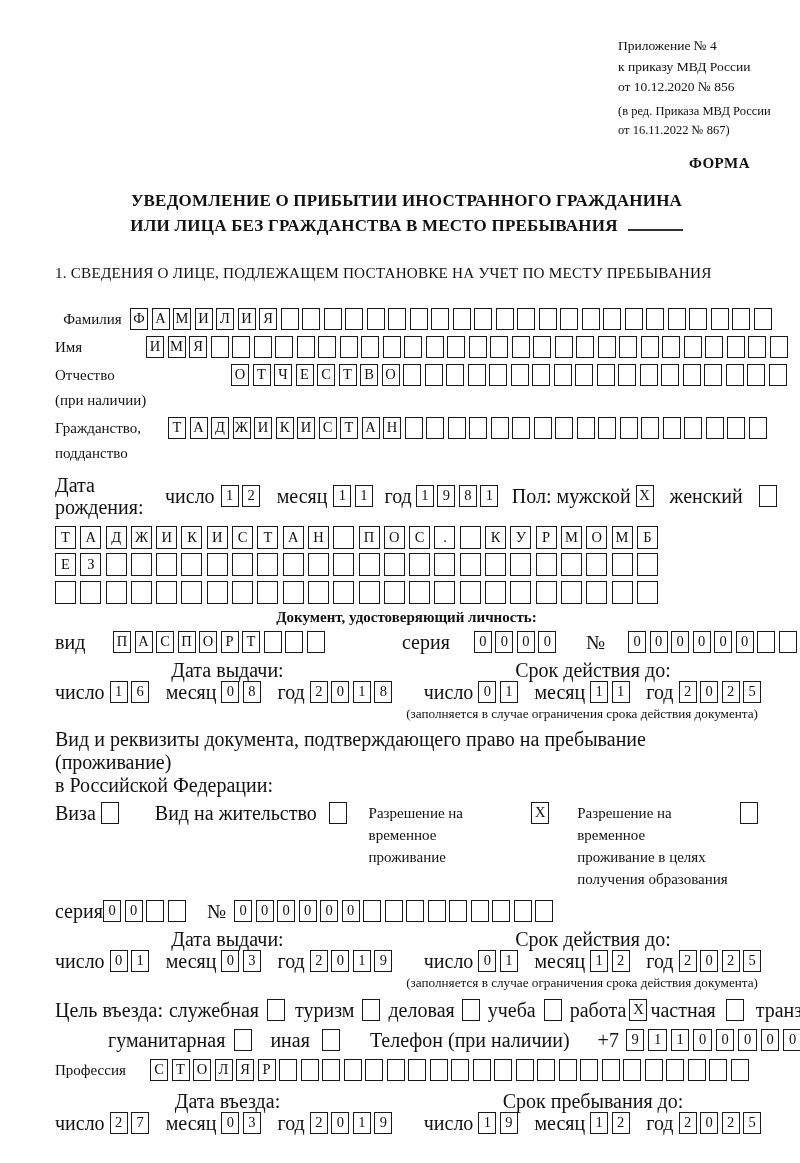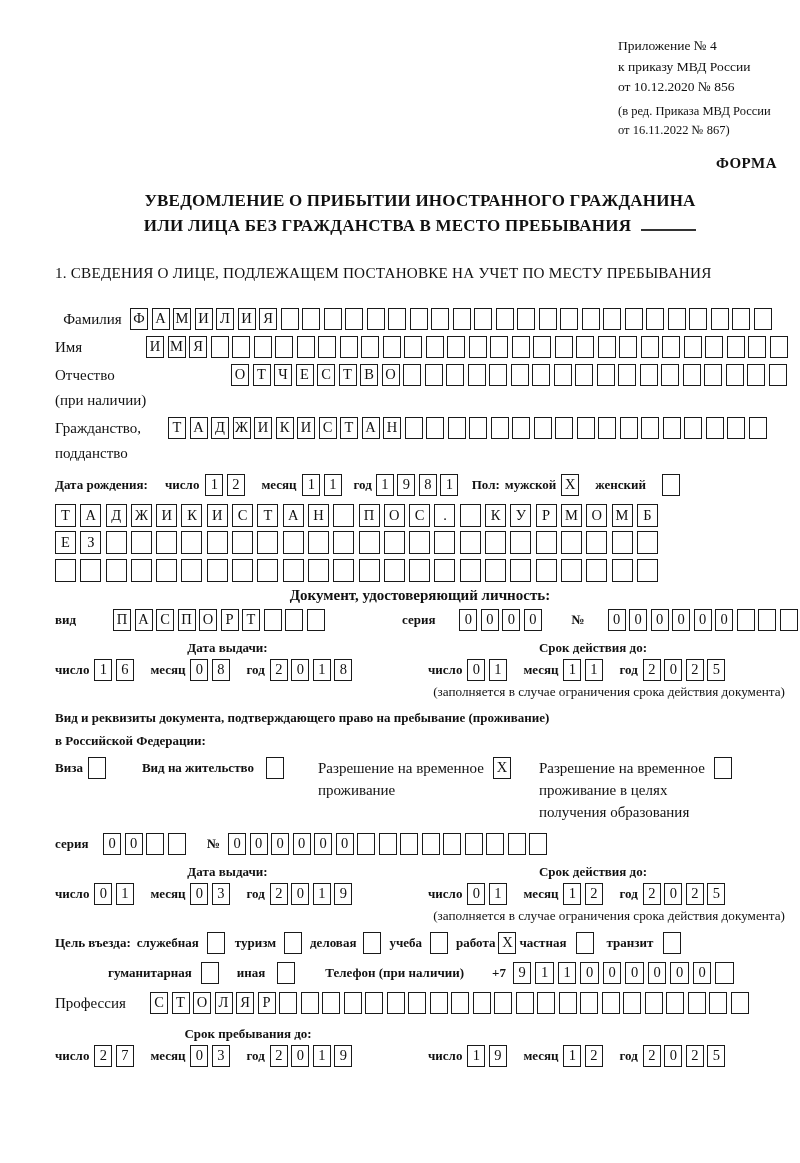--- a/index.html
+++ b/index.html
@@ -1,33 +1,33 @@
 <!DOCTYPE html>
 <html><head>
 <meta charset="utf-8">
 <style>
   html,body{margin:0;padding:0;background:#fff;}
   .page{
     width:800px;height:1163px;box-sizing:border-box;
-    padding:36px 15px 0 55px;
+    padding:36px 42px 0 55px;
     font-family:"Liberation Serif", serif;color:#111;background:#fff;
     position:relative;overflow:hidden;
   }
   
   .hdr{margin-left:563px;width:185px;font-size:13.5px;line-height:20.5px;}
   .hdr .small{font-size:12.5px;margin-top:4px;line-height:19px;}
   .forma{text-align:right;font-weight:bold;font-size:15px;margin-top:15px;padding-right:8px;letter-spacing:.5px;}
   
   .title{text-align:center;font-weight:bold;font-size:17px;line-height:25px;margin-top:16px;letter-spacing:.2px;}
   .uline{display:inline-block;width:55px;border-bottom:2.4px solid #333;height:13px;margin-left:10px;}
   .sec1{font-weight:normal;font-size:15.2px;margin-top:26px;letter-spacing:.2px;white-space:nowrap;}
   
   .frow{display:flex;align-items:flex-start;}
   .lbl{font-size:15px;line-height:23px;flex:none;}
-  .w{font-size:13px;line-height:22px;flex:none;font-weight:bold;}
+  .w{font-size:20px;line-height:22px;flex:none;}
   .cells{display:flex;flex:none;}
   .cell{box-sizing:border-box;width:18px;height:22px;border:1.8px solid #1a1a1a;margin-right:3.5px;
         display:flex;align-items:center;justify-content:center;font-size:14.5px;flex:none;background:#fff;}
   .wide .cell{width:21px;height:23px;margin-right:4.3px;}
   .phonec .cell{width:18.5px;margin-right:4px;}
   .cb{box-sizing:border-box;width:18px;height:22px;border:1.8px solid #1a1a1a;display:inline-flex;
       align-items:center;justify-content:center;font-size:14.5px;flex:none;background:#fff;}
   .center-b{text-align:center;font-weight:bold;font-size:15px;}
   .dg{display:flex;align-items:center;}
   .dg .w{margin-right:5px;}
@@ -570,20 +570,21 @@
         <span class="cell"></span>
         <span class="cell"></span>
         <span class="cell"></span>
         <span class="cell"></span>
         <span class="cell"></span>
         <span class="cell"></span>
       </div>
   </div>
 
   <div class="frow mt8">
+    <div class="w" style="width:345px;text-align:center">Дата въезда:</div>
     <div class="w" style="width:330px;text-align:center;padding-left:28px">Срок пребывания до:</div>
   </div>
   <div class="frow">
     <div class="dg" style="width:345px">
       <span class="w">число</span>
       <span class="cells">
           <span class="cell">2</span>
           <span class="cell">7</span>
         </span>
       <span class="w gap">месяц</span>

